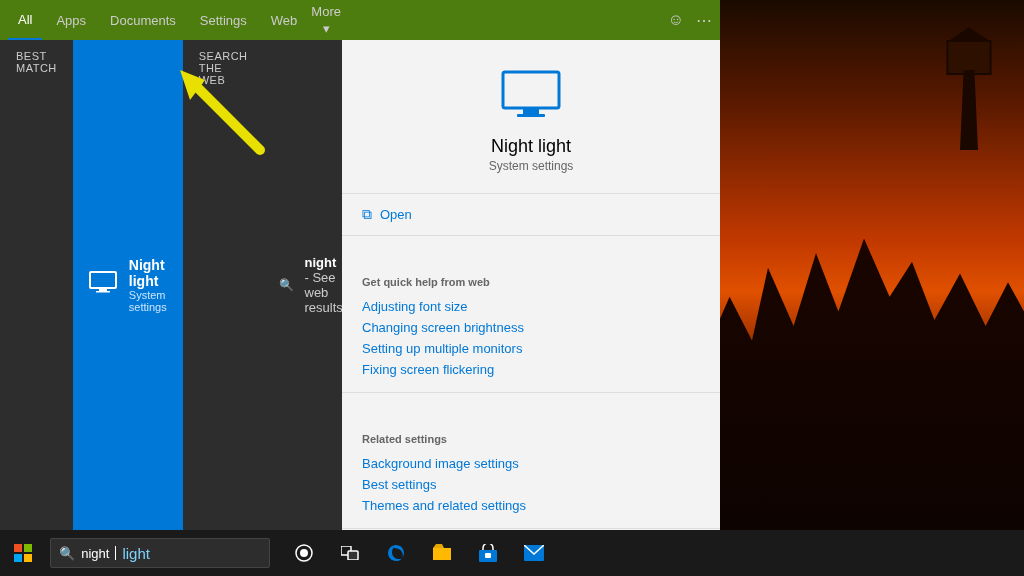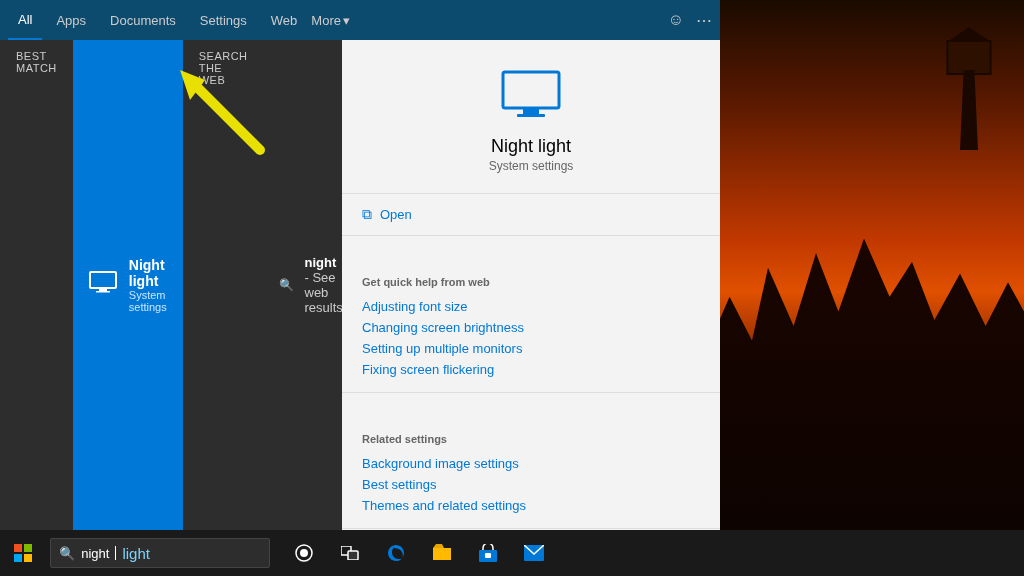--- a/index.html
+++ b/index.html
@@ -58,21 +58,21 @@
       top: 0; left: 0;
       width: 720px;
       height: 530px;
       background: transparent;
       display: flex;
       flex-direction: column;
     }
 
     
     .search-nav {
-      background: #0c4a6e;
+      background: #4d7c0f;
       height: 40px;
       display: flex;
       align-items: center;
       padding: 8px 8px;
       gap: 4px;
     }
     .nav-tab {
       color: #ccc;
       font-size: 13px;
       padding: 4px 10px;
@@ -85,20 +85,21 @@
       color: #fff;
       border-bottom: 2px solid #0078d7;
     }
     .nav-more {
       display: flex;
       align-items: center;
       gap: 2px;
       color: #ccc;
       font-size: 13px;
       cursor: pointer;
+      flex-direction: column;
     }
     .nav-spacer { flex: 1; }
     .nav-icons {
       display: flex;
       gap: 12px;
       color: #ccc;
       font-size: 16px;
     }
 
     

